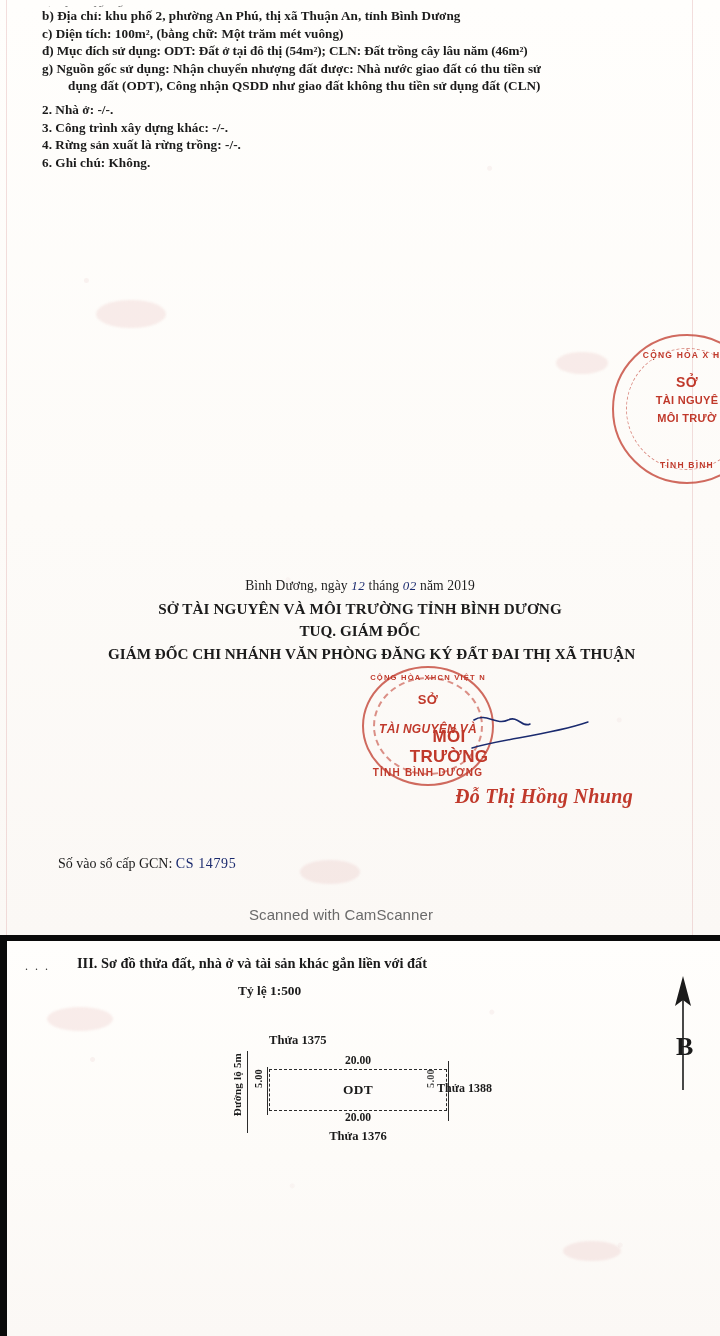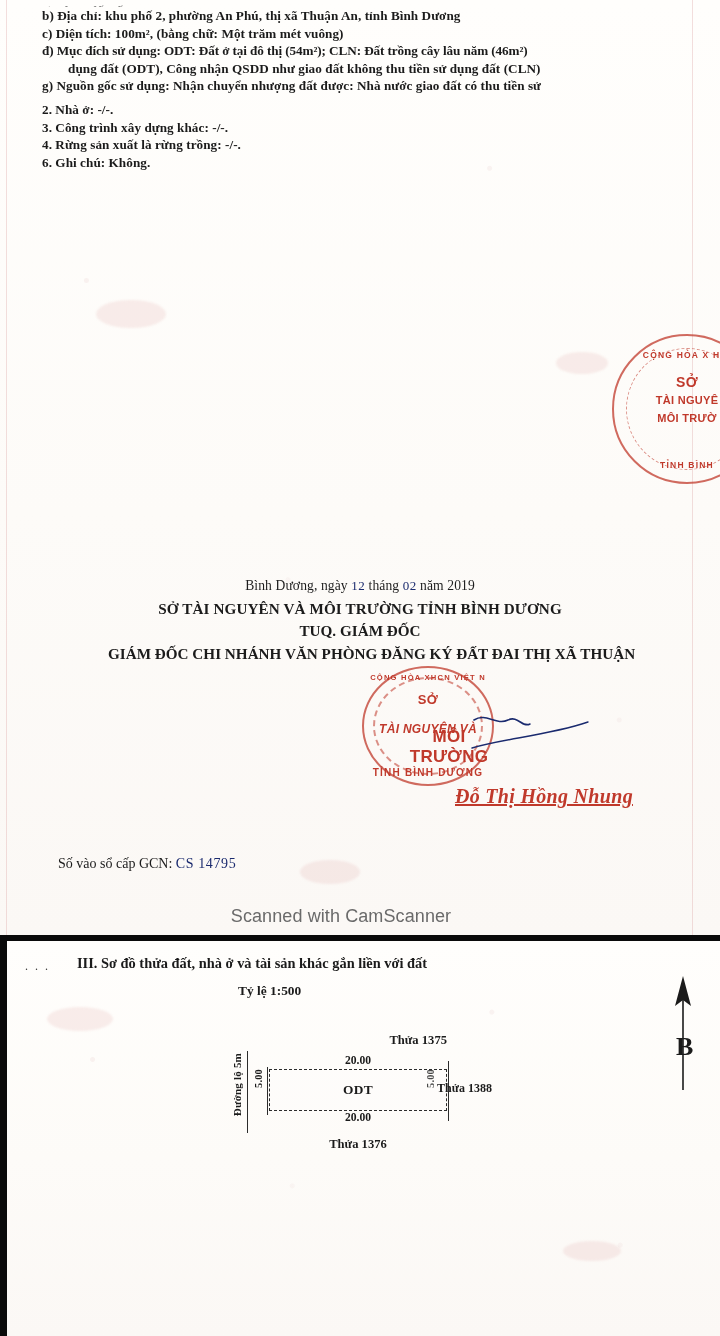--- a/index.html
+++ b/index.html
@@ -125,20 +125,21 @@
     text-align: center;
   }
   .sig-date {
     font-size: 13.6px;
     color: #1d1d1d;
     letter-spacing: .1px;
   }
   .sig-date .hw {
     font-family: "Liberation Serif", serif;
     color: #1a2a6e;
+    font-style: italic;
     font-size: 13px;
     letter-spacing: .4px;
   }
   .sig-org {
     margin-top: 6px;
     font-size: 15.2px;
     font-weight: bold;
     letter-spacing: .1px;
   }
   .sig-tuq {
@@ -184,21 +185,20 @@
     position: absolute;
     left: 455px;
     top: 785px;
     font-family: "Liberation Serif", serif;
     font-style: italic;
     font-weight: bold;
     font-size: 20px;
     color: #c0392b;
     letter-spacing: .3px;
     white-space: nowrap;
-    text-decoration: underline;
   }
 
   .gcn-row {
     position: absolute;
     left: 58px;
     top: 856px;
     font-size: 14px;
     white-space: nowrap;
   }
   .gcn-row .hw {
@@ -209,21 +209,21 @@
   }
   .camscanner {
     position: absolute;
     left: 0;
     top: 906px;
     width: 720px;
     text-align: center;
     padding-right: 38px;
     box-sizing: border-box;
     font-family: "Liberation Sans", sans-serif;
-    font-size: 18px;
+    font-size: 15px;
     color: #6a6a6a;
     letter-spacing: .1px;
   }
   .page-divider {
     position: absolute;
     left: 0;
     top: 935px;
     width: 720px;
     height: 6px;
     background: #0a0a0a;
@@ -308,33 +308,32 @@
     width: 178px;
     text-align: center;
     font-size: 11.6px;
     font-weight: bold;
   }
   .thua-top {
     position: absolute;
     left: 40px;
     top: -12px;
     width: 178px;
-    text-align: right;
+    text-align: left;
     font-size: 12.6px;
     font-weight: bold;
   }
   .thua-bottom {
     position: absolute;
     left: 40px;
     top: 84px;
     width: 178px;
     text-align: center;
     font-size: 12.6px;
     font-weight: bold;
-    margin-top: 8px;
   }
   .thua-right {
     position: absolute;
     left: 208px;
     top: 36px;
     font-size: 12px;
     font-weight: bold;
     white-space: nowrap;
   }
   .vert-label {
@@ -410,22 +409,22 @@
   <div class="redline" style="left:6px; top:0; width:1px; height:935px;"></div>
   <div class="pink-smudge" style="left:96px; top:300px; width:70px; height:28px;"></div>
   <div class="pink-smudge" style="left:556px; top:352px; width:52px; height:22px;"></div>
   <div class="pink-smudge" style="left:300px; top:860px; width:60px; height:24px;"></div>
 
   <div class="doc-body">
     <div class="clip-line ln">a) Thửa đất số:</div>
     <div class="ln">b) Địa chỉ:  khu phố 2, phường An Phú, thị xã Thuận An, tỉnh Bình Dương</div>
     <div class="ln">c) Diện tích:          100m², (bằng chữ: Một trăm mét vuông)</div>
     <div class="ln sp-tight">đ) Mục đích sử dụng:  ODT: Đất ở tại đô thị (54m²); CLN: Đất trồng cây lâu năm (46m²)</div>
+    <div class="ln">g) Nguồn gốc sử dụng: Nhận chuyển nhượng đất được: Nhà nước giao đất có thu tiền sử</div>
     <div class="ln indent">dụng đất (ODT), Công nhận QSDD như giao đất không thu tiền sử dụng đất (CLN)</div>
-    <div class="ln">g) Nguồn gốc sử dụng: Nhận chuyển nhượng đất được: Nhà nước giao đất có thu tiền sử</div>
     <div class="gap-m"></div>
     <div class="ln italic">2. Nhà ở:  -/-.</div>
     <div class="ln italic">3. Công trình xây dựng khác: -/-.</div>
     <div class="ln italic">4. Rừng sản xuất là rừng trồng: -/-.</div>
     <div class="ln italic">6. Ghi chú: Không.</div>
   </div>
 
   <div class="stamp-partial">
     <div class="stamp-ring"></div>
     <div class="stamp-ring inner"></div>

